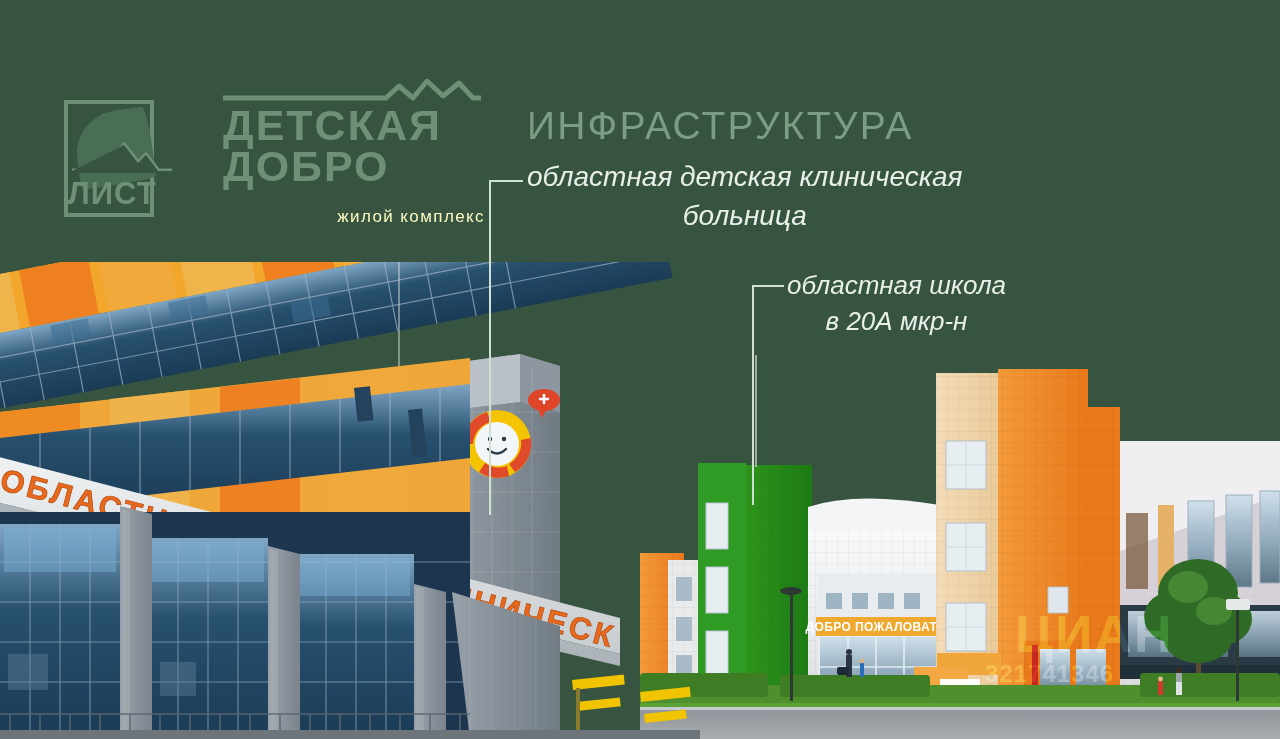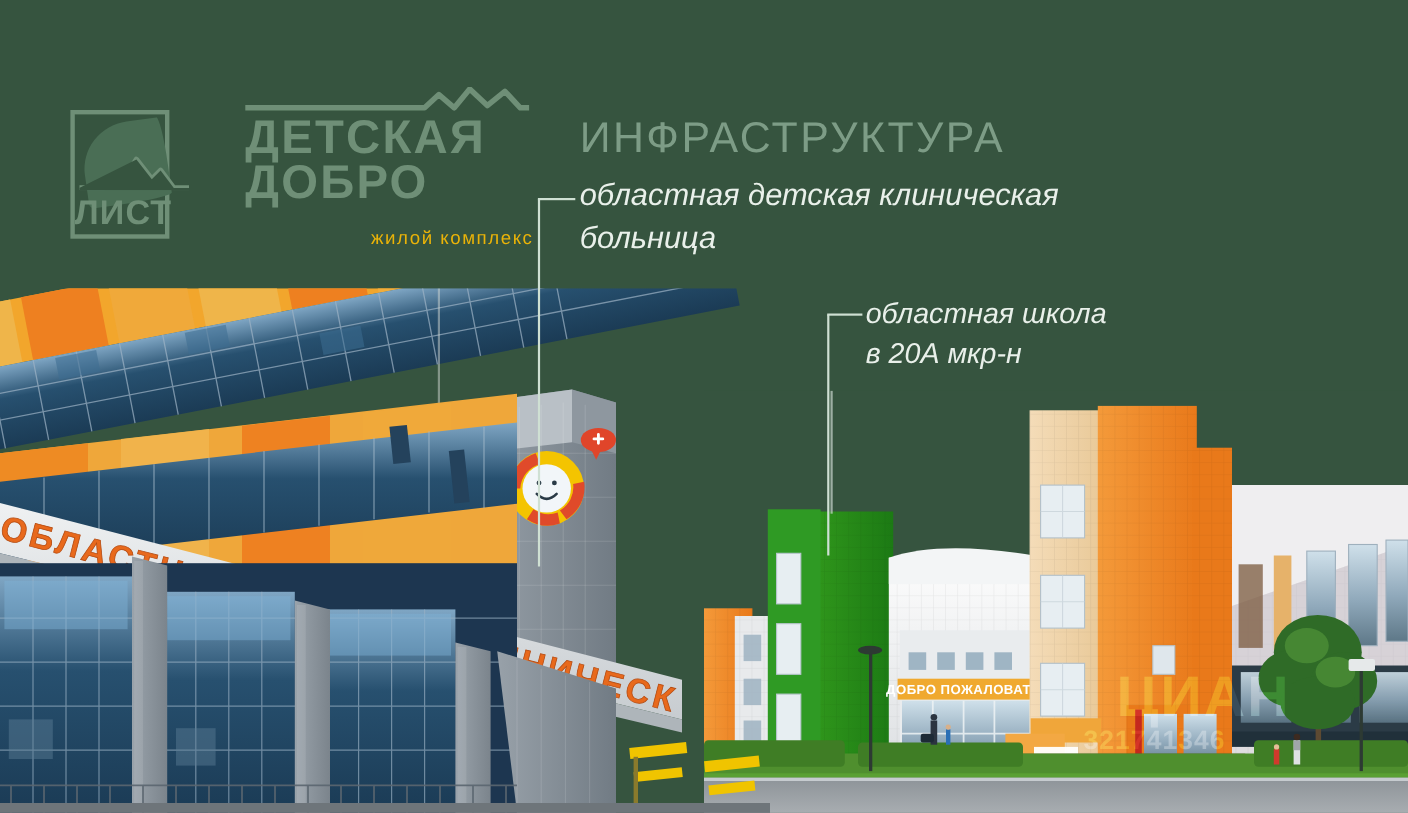--- a/index.html
+++ b/index.html
@@ -22,29 +22,29 @@
   .mark .ridge{position:absolute;left:4px;bottom:40px;width:100px;height:36px;overflow:hidden;}
   .mark .ridge svg{display:block;}
   .mark .word{position:absolute;left:0;right:0;bottom:4px;text-align:center;
         color:#6f8f77;font-weight:700;font-size:31px;letter-spacing:1px;line-height:1;}
 
   .wordmark{position:absolute;left:159px;top:-5px;width:262px;}
   .wm-rule{position:relative;height:26px;}
   .wm-rule svg{position:absolute;left:0;top:0;}
   .wm-line{font-size:43px;font-weight:700;letter-spacing:2px;color:#6f8f77;
         line-height:0.96;white-space:nowrap;}
-  .wm-sub{margin-top:19px;text-align:right;color:#eab308;font-size:17px;letter-spacing:1.4px;}
+  .wm-sub{margin-top:19px;text-align:right;color:#fef9c3;font-size:17px;letter-spacing:1.4px;}
 
   
   .headline{position:absolute;left:527px;top:104px;color:#7d9c86;
         font-size:39px;letter-spacing:2.2px;font-weight:400;white-space:nowrap;}
 
   
   .callout{position:absolute;color:#e9f0ea;font-style:italic;font-weight:400;}
-  .callout .ln{display:block;white-space:nowrap;}
+  .callout .ln{display:block;white-space:nowrap;text-align:center;}
   .callout-1{left:527px;top:158px;font-size:28px;line-height:1.38;}
   .callout-2{left:787px;top:267px;font-size:26px;line-height:1.40;}
 
   .leader{position:absolute;pointer-events:none;}
   .leader .h{position:absolute;left:0;top:0;height:2px;background:#cfe0d3;}
   .leader .v{position:absolute;left:0;top:0;width:2px;background:#cfe0d3;}
   .leader-1{left:489px;top:180px;width:36px;height:335px;}
   .leader-1 .h{width:34px;}
   .leader-1 .v{top:1px;height:334px;}
   .leader-2{left:752px;top:285px;width:34px;height:220px;}

